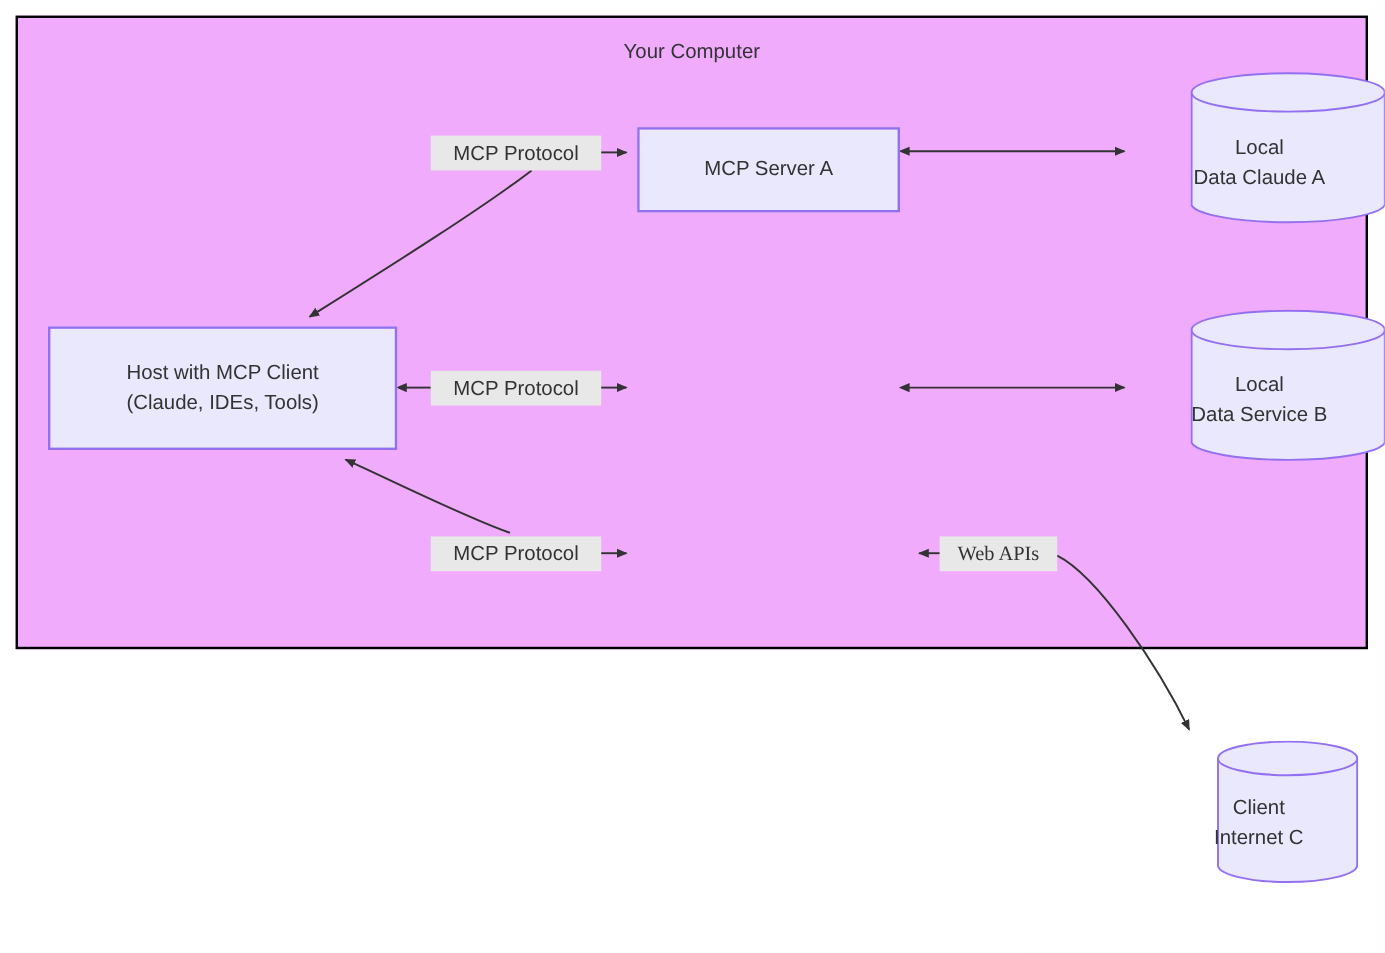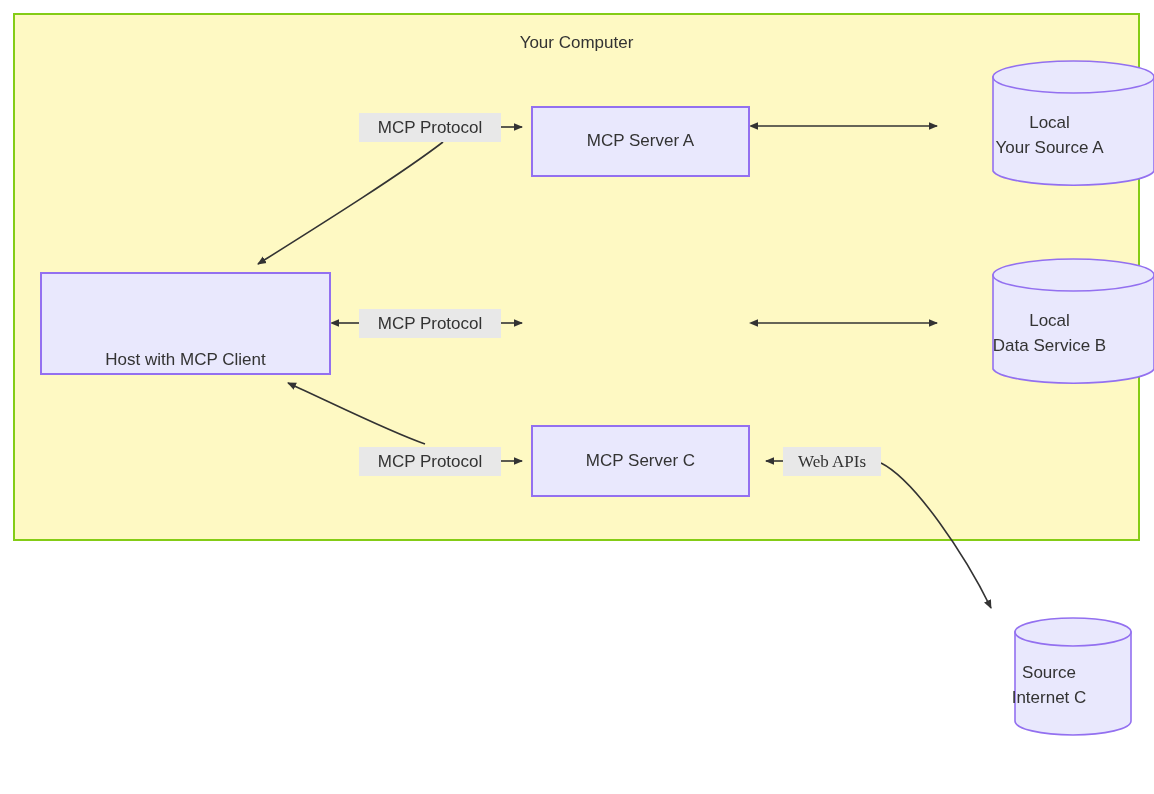--- a/index.html
+++ b/index.html
@@ -26,22 +26,22 @@
     width: 1154px;
     height: 794px;
     overflow: visible;
   }
   .node {
     position: absolute;
     box-sizing: border-box;
   }
   
   .container-box {
-    background: #fef9c3;
-    border: 2px solid #84cc16;
+    background: #f0abfc;
+    border: 2px solid #000000;
   }
   .container-title {
     position: absolute;
     left: 0;
     width: 100%;
     text-align: center;
     font-size: 17px;
     color: #333333;
     white-space: nowrap;
   }
@@ -126,64 +126,62 @@
       <path d="M 425,444 C 390,432 330,402 288,383" fill="none" stroke="#333333" stroke-width="1.6" marker-end="url(#arrow-end)"></path>
       <path d="M 500,461 L 522,461" fill="none" stroke="#333333" stroke-width="1.6" marker-end="url(#arrow-end)"></path>
     </g>
 
     <g>
       <path d="M 784,461 L 766,461" fill="none" stroke="#333333" stroke-width="1.6" marker-end="url(#arrow-end)"></path>
       <path d="M 881,463 C 915,480 965,555 991,608" fill="none" stroke="#333333" stroke-width="1.6" marker-end="url(#arrow-end)"></path>
     </g>
   </svg>
 
-  <div class="node rect-node" style="left:40px; top:272px; width:291px; height:103px;align-items:flex-end;">
+  <div class="node rect-node" style="left:40px; top:272px; width:291px; height:103px;">
     <div>
       <div>Host with MCP Client</div>
+      <div>(Claude, IDEs, Tools)</div>
     </div>
   </div>
 
   <div class="node rect-node" style="left:531px; top:106px; width:219px; height:71px;">
     <div>MCP Server A</div>
   </div>
 
 
-  <div class="node rect-node" style="left:531px; top:425px; width:219px; height:72px;">
-    <div>MCP Server C</div>
-  </div>
 
   <div class="cyl" style="left:944px; top:60px; width:163px; height:128px;">
     <svg width="163" height="128" viewBox="0 0 163 128">
       <path d="M1,17 L1,111 A81,16 0 0 0 162,111 L162,17 Z" fill="#e9e8fd" stroke="#9370f0" stroke-width="1.6"></path>
       <ellipse cx="81.5" cy="17" rx="80.5" ry="16" fill="#e9e8fd" stroke="#9370f0" stroke-width="1.6"></ellipse>
     </svg>
     <div class="cyl-label" style="top:51px;">
       <div>Local</div>
-      <div>Your Source A</div>
+      <div>Data Claude A</div>
     </div>
   </div>
 
   <div class="cyl" style="left:944px; top:258px; width:163px; height:128px;">
     <svg width="163" height="128" viewBox="0 0 163 128">
       <path d="M1,17 L1,111 A81,16 0 0 0 162,111 L162,17 Z" fill="#e9e8fd" stroke="#9370f0" stroke-width="1.6"></path>
       <ellipse cx="81.5" cy="17" rx="80.5" ry="16" fill="#e9e8fd" stroke="#9370f0" stroke-width="1.6"></ellipse>
     </svg>
     <div class="cyl-label" style="top:51px;">
       <div>Local</div>
       <div>Data Service B</div>
     </div>
   </div>
 
   <div class="cyl" style="left:966px; top:617px; width:118px; height:119px;">
     <svg width="118" height="119" viewBox="0 0 118 119">
       <path d="M1,15 L1,104 A58,14 0 0 0 117,104 L117,15 Z" fill="#e9e8fd" stroke="#9370f0" stroke-width="1.6"></path>
       <ellipse cx="59" cy="15" rx="58" ry="14" fill="#e9e8fd" stroke="#9370f0" stroke-width="1.6"></ellipse>
     </svg>
     <div class="cyl-label" style="top:44px;">
-      <div>Source</div>
+      <div>Client</div>
       <div>Internet C</div>
     </div>
   </div>
 
   <div class="edge-label" style="left:359px; top:113px; width:142px; height:29px; line-height:25px;">MCP Protocol</div>
 
   <div class="edge-label" style="left:359px; top:309px; width:142px; height:29px; line-height:25px;">MCP Protocol</div>
 
   <div class="edge-label" style="left:359px; top:447px; width:142px; height:29px; line-height:25px;">MCP Protocol</div>
 

